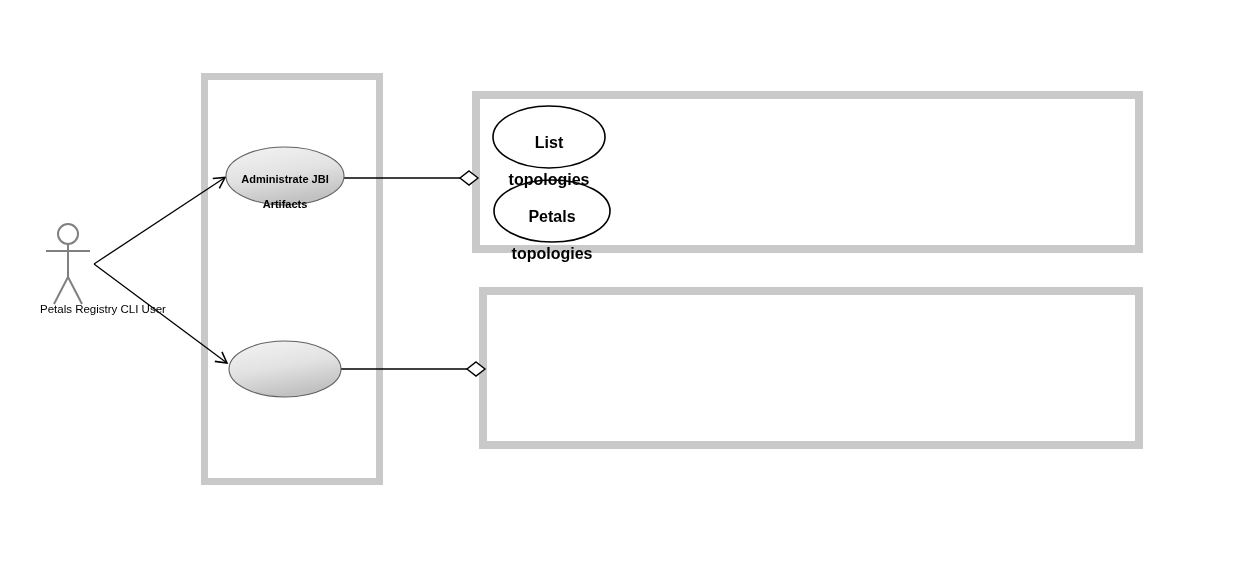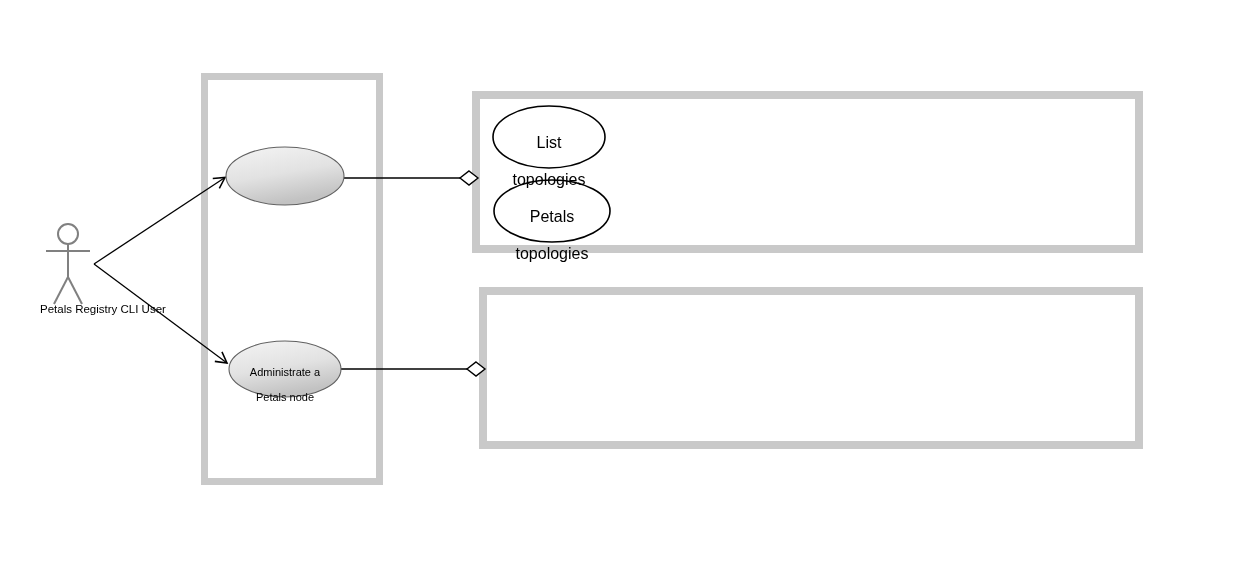--- a/index.html
+++ b/index.html
@@ -23,20 +23,21 @@
     top: 0;
   }
   .uc-label {
     position: absolute;
     text-align: center;
     color: #000000;
     line-height: 1.15;
     white-space: pre-line;
     pointer-events: none;
     user-select: none;
+    font-weight: bold;
   }
   .uc-label.small {
     font-size: 11px;
   }
   .uc-label.big {
     font-size: 16px;
   }
   .actor-caption {
     position: absolute;
     font-size: 11.5px;
@@ -97,25 +98,25 @@
 
     <ellipse cx="285" cy="176" rx="59" ry="29" fill="url(#ucGradient)" stroke="#606060" stroke-width="1.1"></ellipse>
     <ellipse cx="285" cy="369" rx="56" ry="28" fill="url(#ucGradient)" stroke="#606060" stroke-width="1.1"></ellipse>
 
     <ellipse cx="549" cy="137" rx="56" ry="31" fill="#ffffff" stroke="#000000" stroke-width="1.6"></ellipse>
     <ellipse cx="552" cy="211" rx="58" ry="31" fill="#ffffff" stroke="#000000" stroke-width="1.6"></ellipse>
   </svg>
 
   <div class="actor-caption" style="left:4px; top:303px;">Petals Registry CLI User</div>
 
+  <div class="uc-label small" style="left:215px; top:160px; width:140px;">
+    <span>Administrate JBI</span><br>
+    <span>Artifacts</span>
+  </div>
 
-  <div class="uc-label small" style="left:215px; top:353px; width:140px;">
-    <span>Administrate a</span><br>
-    <span>Petals node</span>
-  </div>
 
   <div class="uc-label big" style="left:479px; top:116px; width:140px;">
     <span>List</span><br>
     <span>topologies</span>
   </div>
 
   <div class="uc-label big" style="left:482px; top:190px; width:140px;">
     <span>Petals</span><br>
     <span>topologies</span>
   </div>

